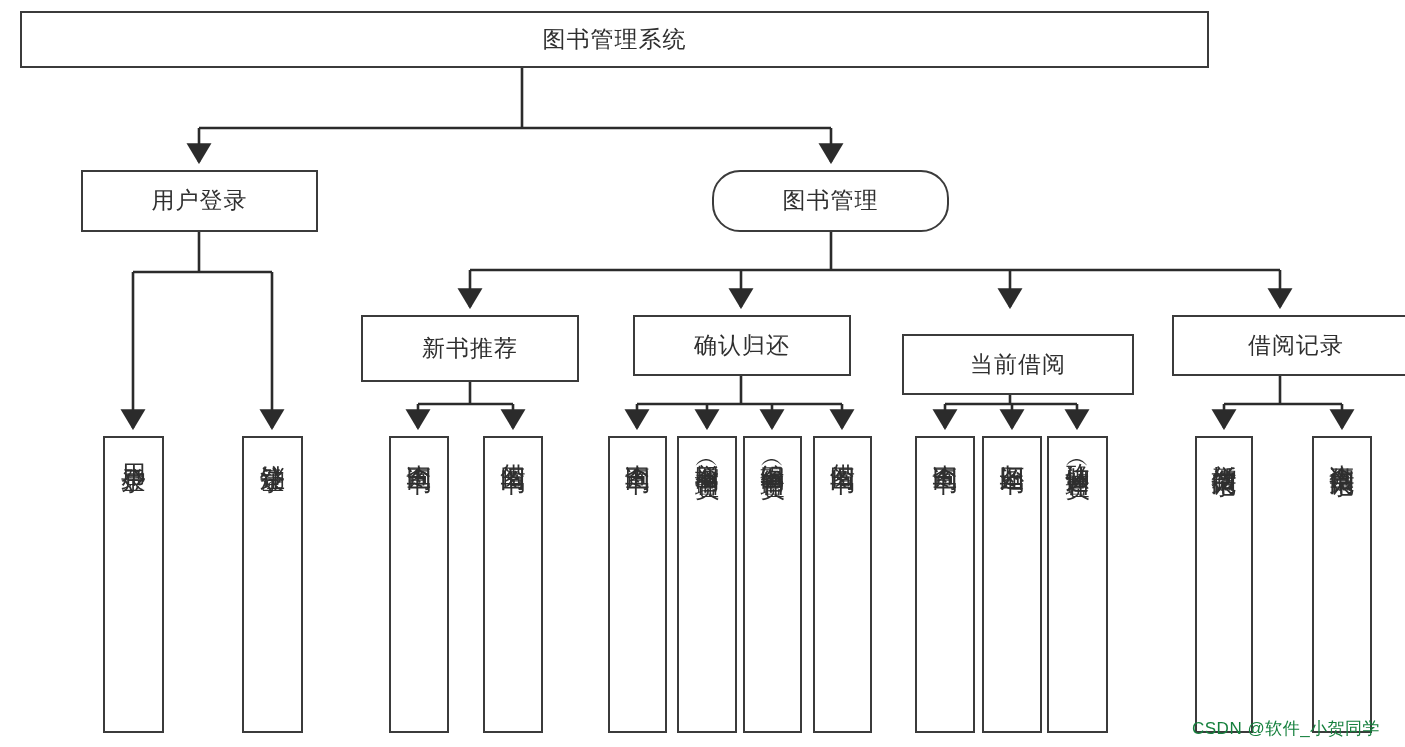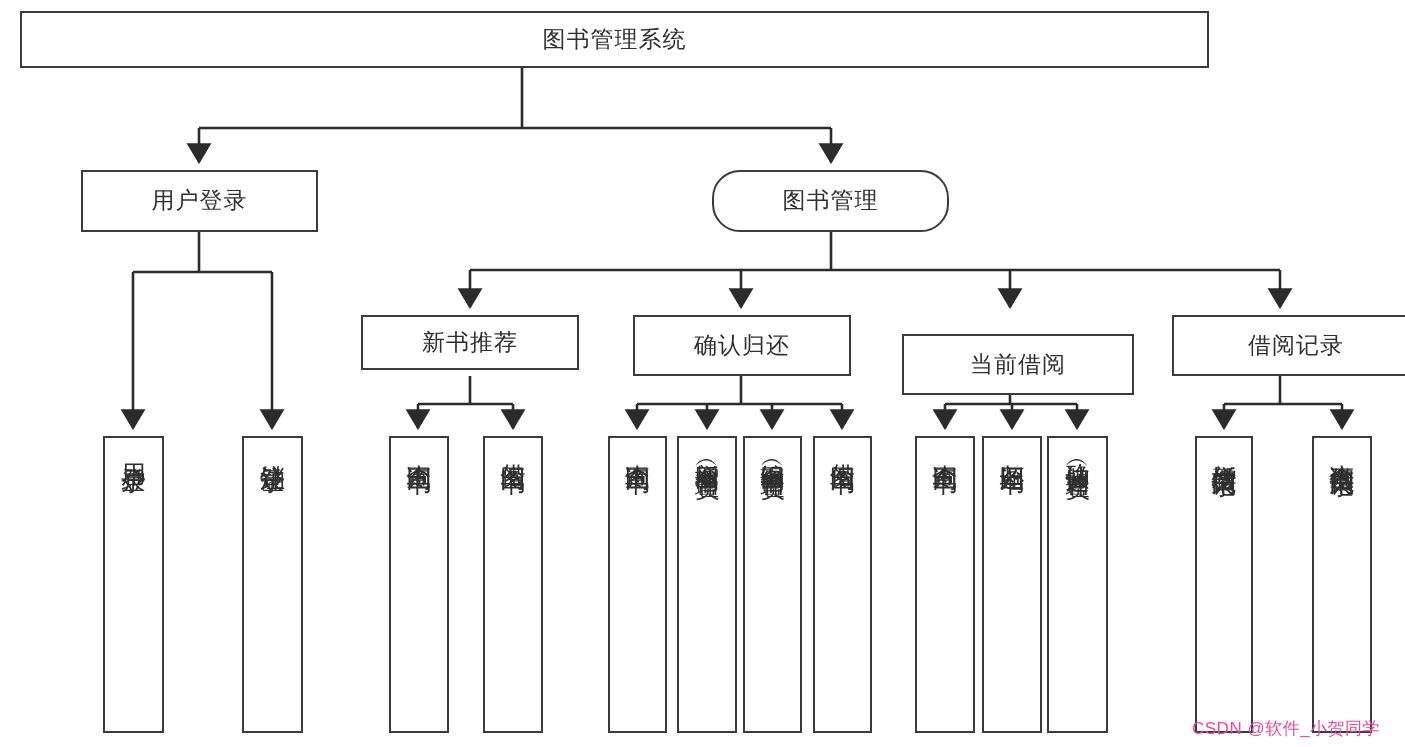--- a/index.html
+++ b/index.html
@@ -59,21 +59,21 @@
     text-orientation: upright;
     font-size: 25px;
     line-height: 1.08;
     letter-spacing: 2px;
   }
   .node.vert.tall .label {
     font-size: 24px;
   }
   .watermark {
     position: absolute;
-    color: #ec4899;
+    color: #15803d;
     font-size: 17px;
     white-space: nowrap;
     letter-spacing: 0.5px;
     user-select: none;
   }
 </style>
 </head>
 <body>
 
 <div id="canvas">
@@ -135,21 +135,21 @@
     <span class="label">图书管理系统</span>
   </div>
 
   <div class="node horiz" style="left:81px; top:170px; width:237px; height:62px;">
     <span class="label">用户登录</span>
   </div>
   <div class="node horiz" style="left:712px; top:170px; width:237px; height:62px;border-radius:28px;">
     <span class="label">图书管理</span>
   </div>
 
-  <div class="node horiz" style="left:361px; top:315px; width:218px; height:55px;">
+  <div class="node horiz" style="left:361px; top:315px; width:218px; height:67px;">
     <span class="label">新书推荐</span>
   </div>
   <div class="node horiz" style="left:633px; top:315px; width:218px; height:61px;">
     <span class="label">确认归还</span>
   </div>
   <div class="node horiz" style="left:902px; top:334px; width:232px; height:61px;">
     <span class="label">当前借阅</span>
   </div>
   <div class="node horiz" style="left:1172px; top:315px; width:248px; height:61px;">
     <span class="label">借阅记录</span>

